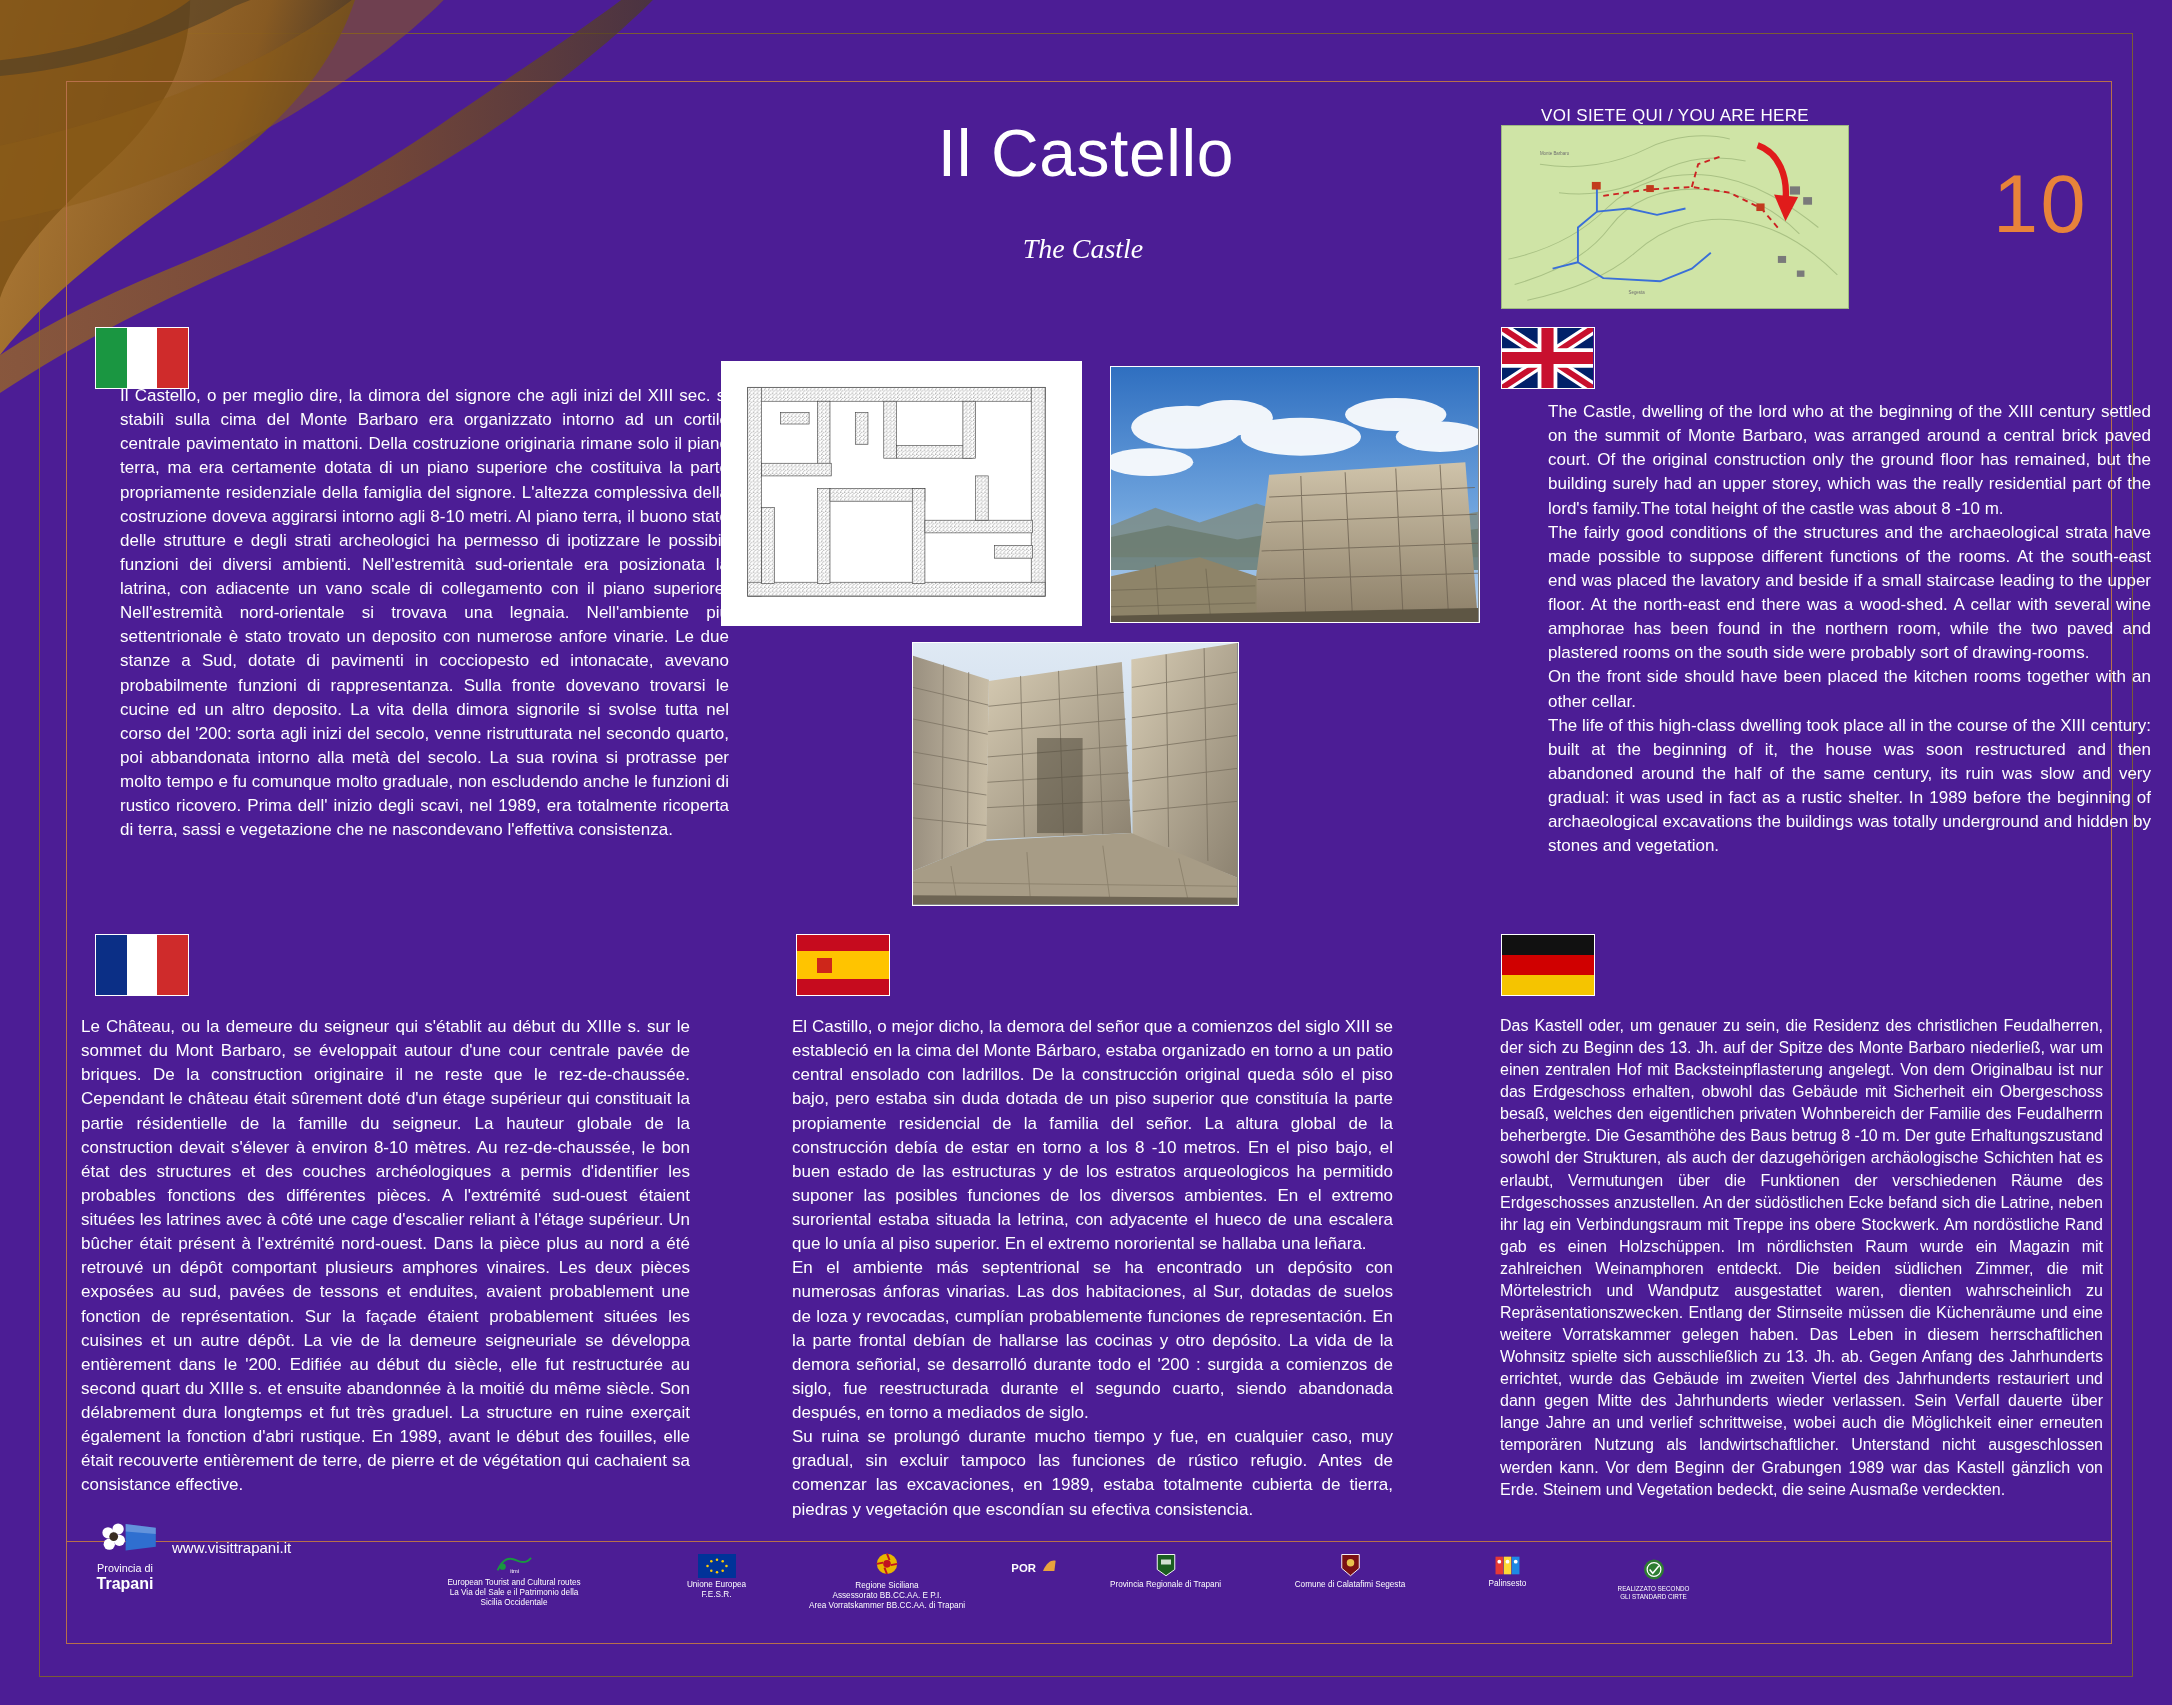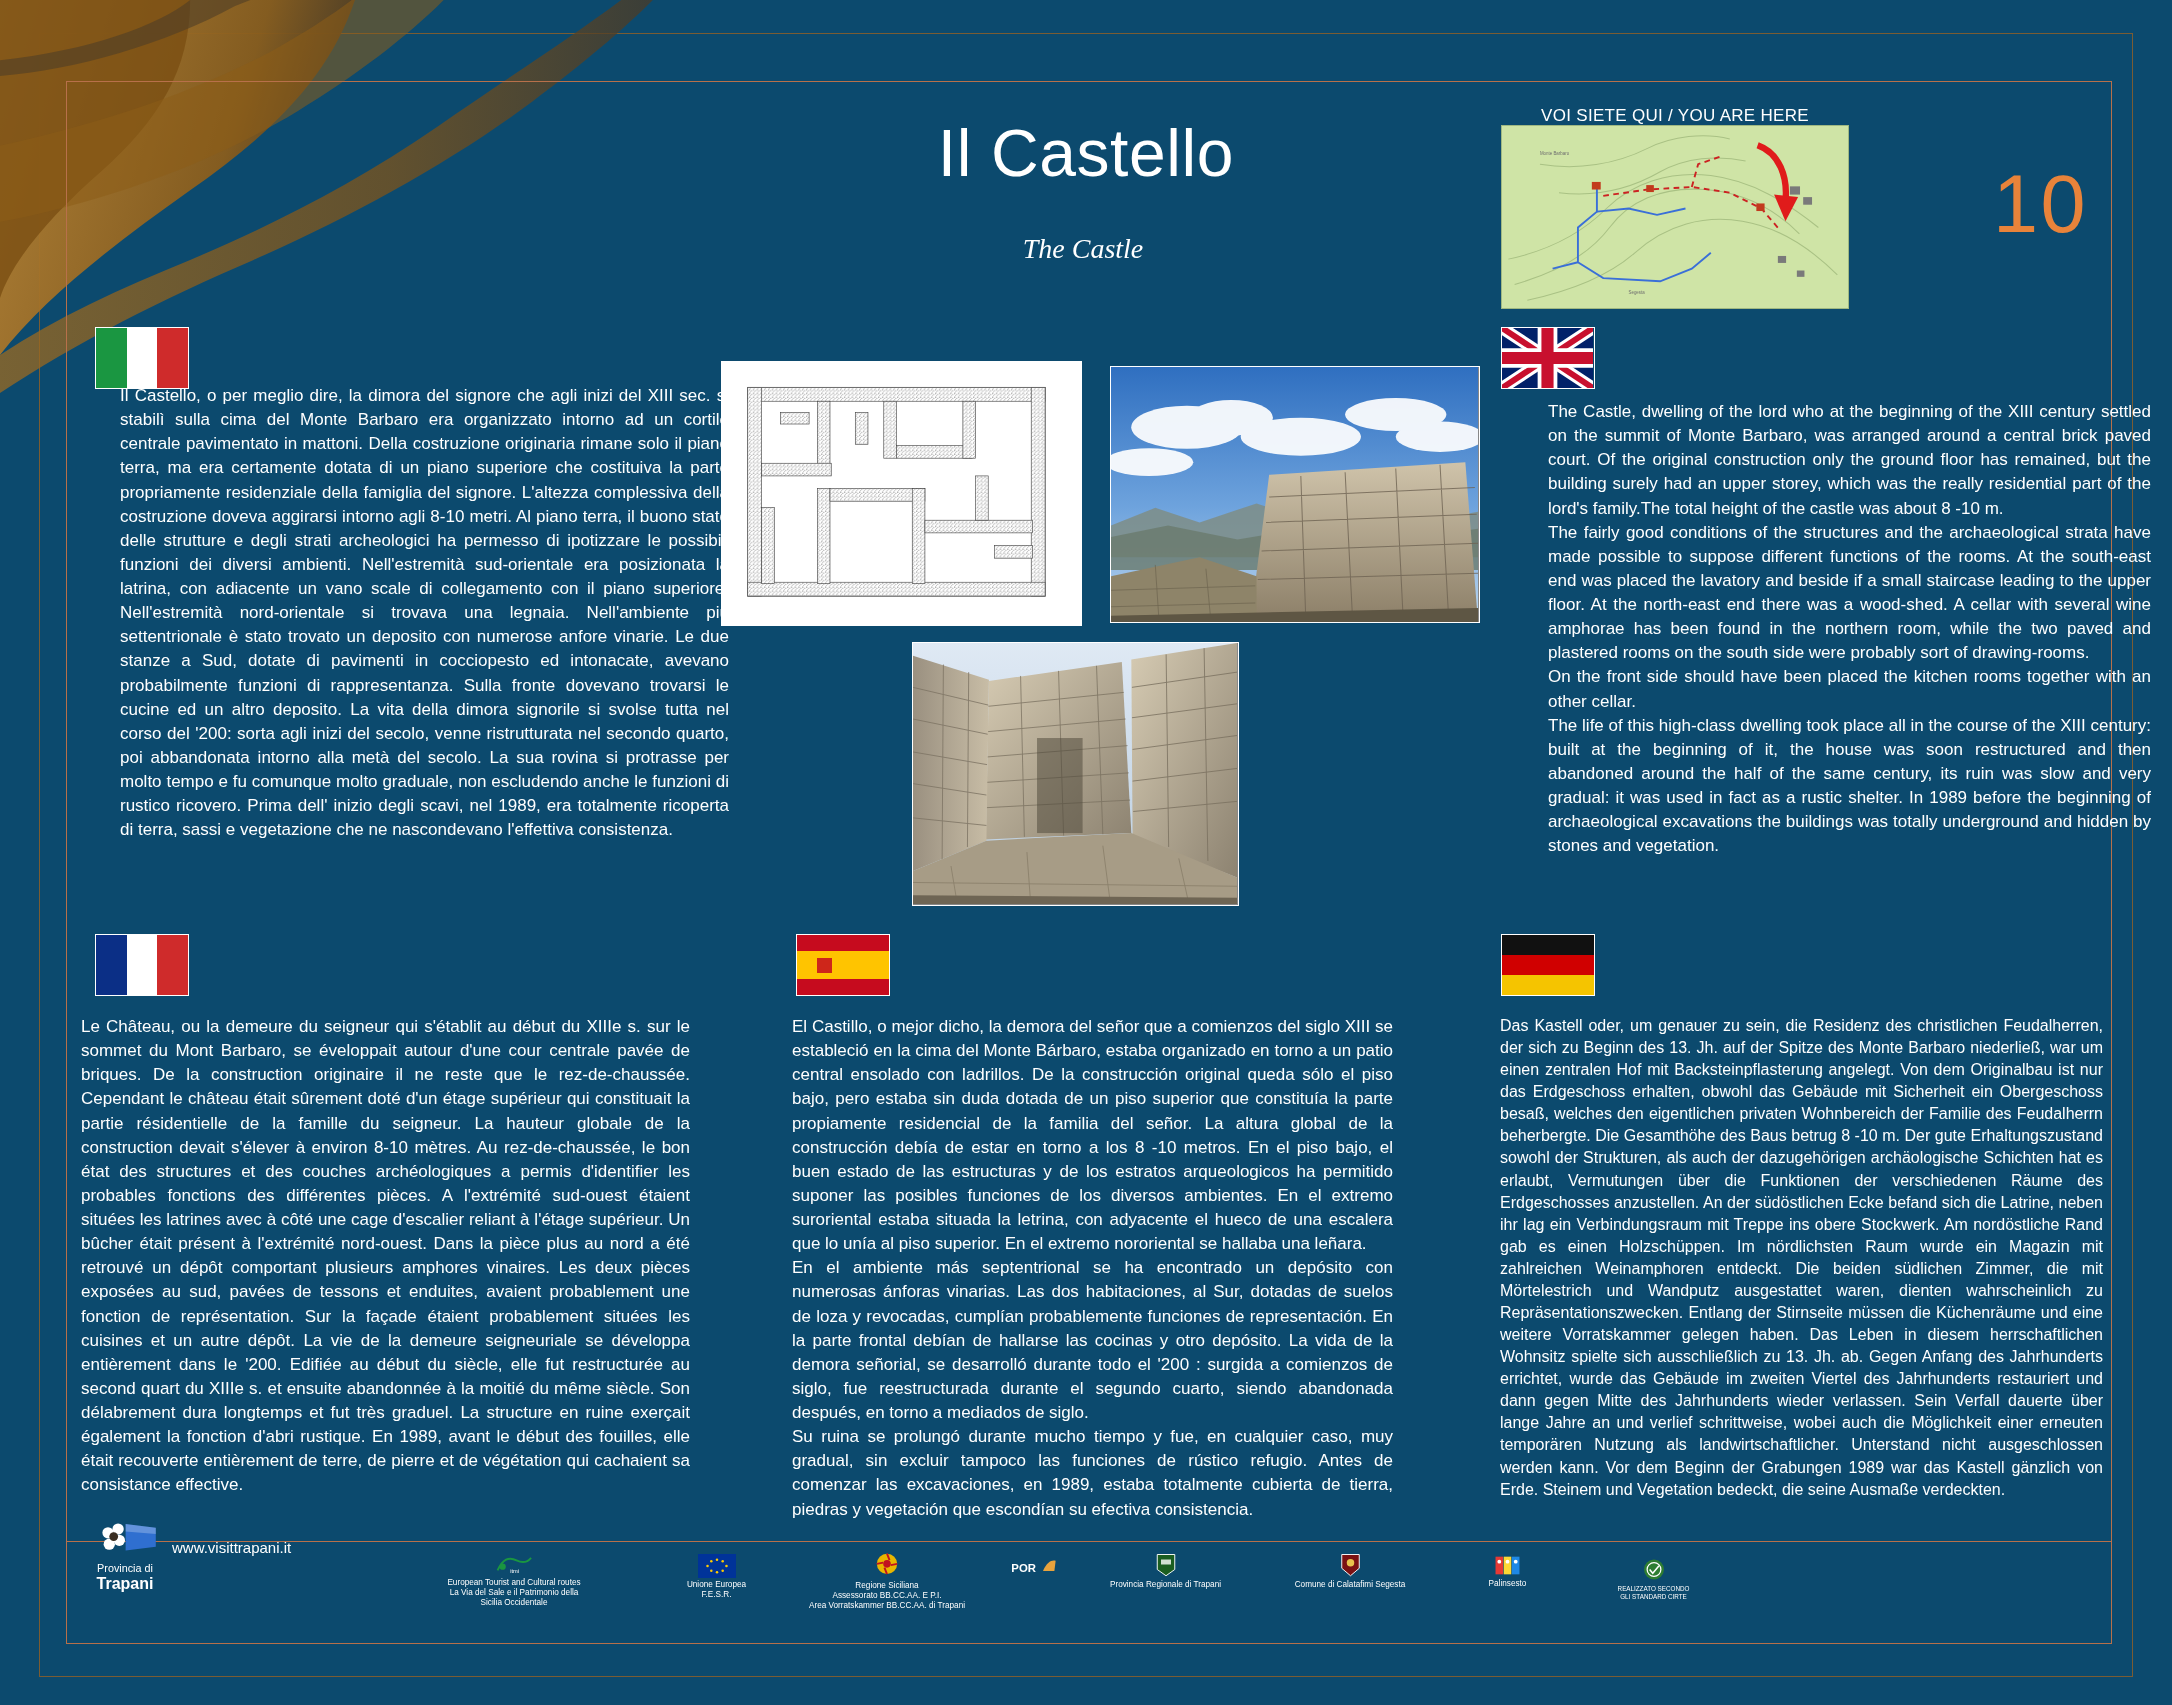--- a/index.html
+++ b/index.html
@@ -8,21 +8,21 @@
     background: #1a1a1a;
   }
   body {
     width: 2172px; height: 1705px;
     font-family: "Liberation Sans", sans-serif;
     overflow: hidden;
   }
   .panel {
     position: absolute;
     inset: 0;
-    background: #0c4a6e;
+    background: #4c1d95;
   }
   
   .panel-inner-frame {
     position: absolute;
     left: 39px; top: 33px; right: 39px; bottom: 28px;
     border: 1.3px solid #7a5c33;
   }
   
   .swoosh-wrap {
     position: absolute;

